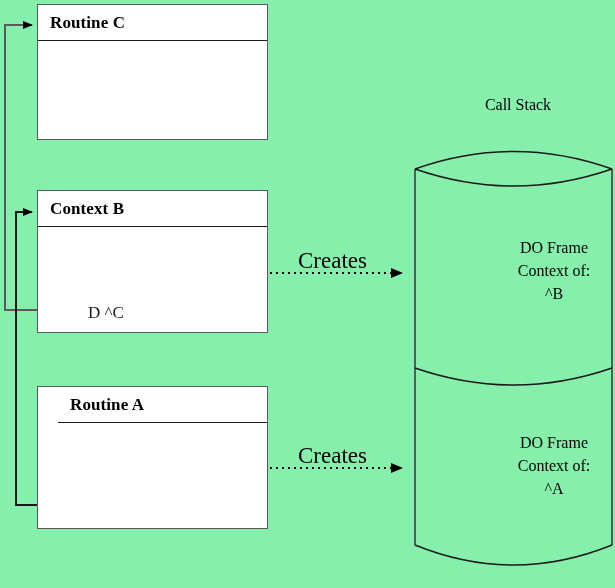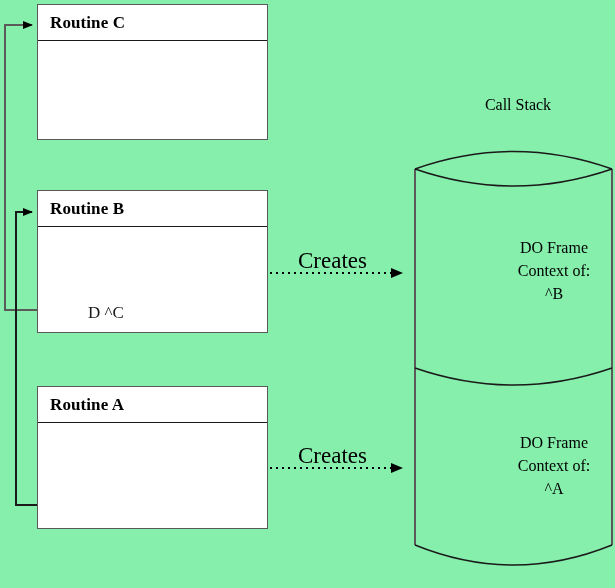--- a/index.html
+++ b/index.html
@@ -123,28 +123,28 @@
     <div class="routine-header">
       <span class="routine-header-label">Routine C</span>
     </div>
     <div class="routine-body">
       <span class="routine-body-label"></span>
     </div>
   </div>
 
   <div class="routine-box" style="left:37px; top:190px; width:231px; height:143px;">
     <div class="routine-header">
-      <span class="routine-header-label">Routine B</span>
+      <span class="routine-header-label">Context B</span>
     </div>
     <div class="routine-body">
       <span class="routine-body-label">D ^C</span>
     </div>
   </div>
 
-  <div class="routine-box" style="left:37px; top:386px; width:231px; height:143px;">
+  <div class="routine-box" style="left:37px; top:386px; width:231px; height:143px;padding-left:20px;">
     <div class="routine-header">
       <span class="routine-header-label">Routine A</span>
     </div>
   </div>
 
   <div class="creates-label" style="left:298px; top:248px;">Creates</div>
 
   <div class="creates-label" style="left:298px; top:443px;">Creates</div>
 
   <div class="stack-title">Call Stack</div>

